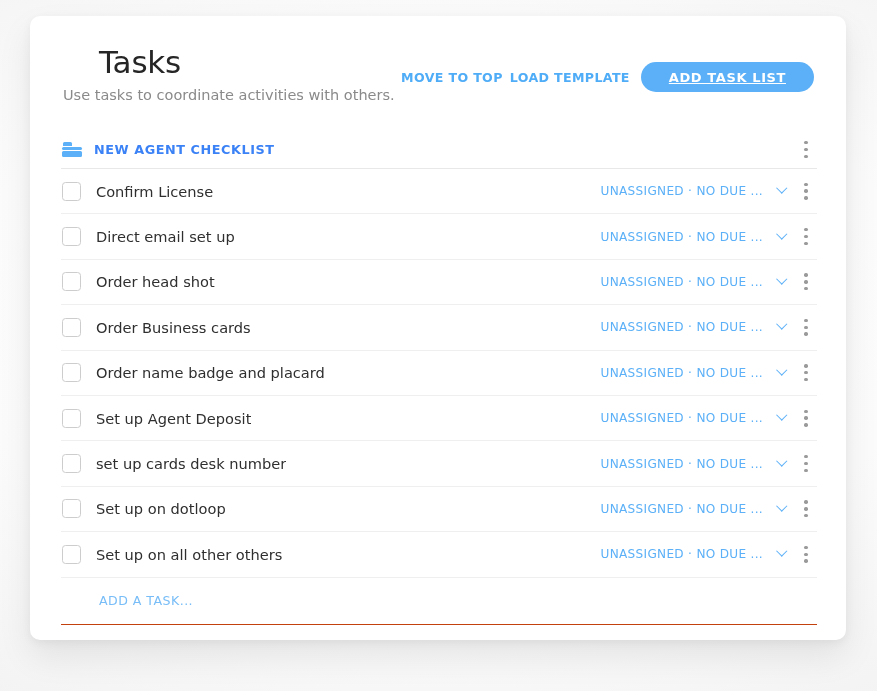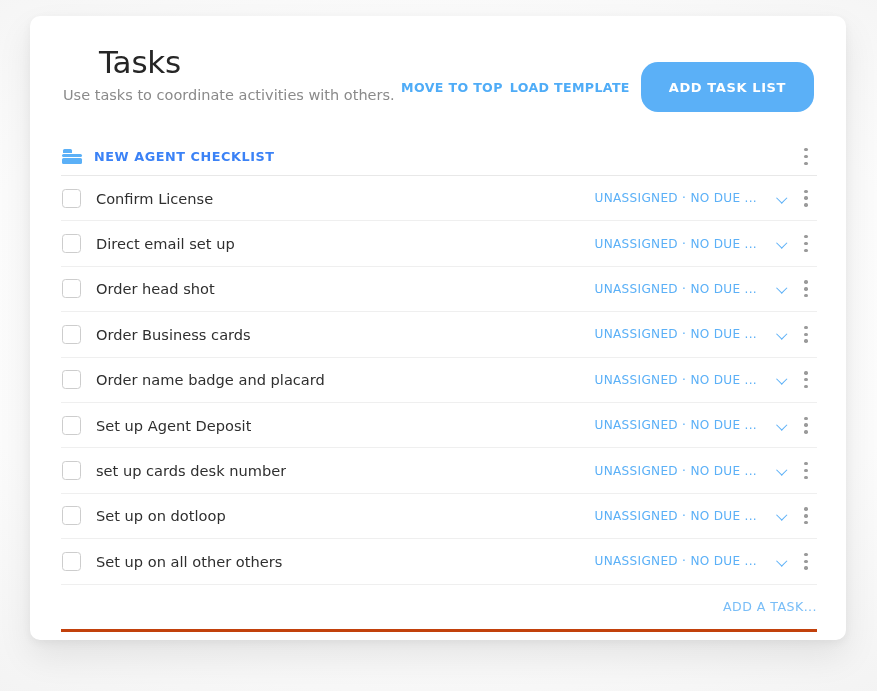--- a/index.html
+++ b/index.html
@@ -80,33 +80,34 @@
     text-transform: uppercase;
     background: none;
     border: 0;
     cursor: pointer;
     white-space: nowrap;
     font-family: inherit;
   }
 
   .primary-btn {
     margin-left: 4px;
-    height: 50px;
+    height: 30px;
     padding: 0 28px;
     border: 0;
     border-radius: 17px;
     background: #5bb0f7;
     color: #ffffff;
     font-size: 13px;
     font-weight: 700;
     letter-spacing: 0.6px;
     text-transform: uppercase;
     cursor: pointer;
     font-family: inherit;
     white-space: nowrap;
+    text-decoration: underline;
   }
 
   
   .list-section { padding: 0 29px 0 31px; margin-top: 26px; }
 
   .list-header {
     display: flex;
     align-items: center;
     height: 38px;
     padding-left: 1px;
@@ -198,22 +199,22 @@
     font-weight: 400;
     white-space: nowrap;
     overflow: hidden;
     text-overflow: ellipsis;
   }
 
   .row-spacer { flex: 1 1 auto; }
 
   .task-meta {
     display: flex;
-    align-items: center;
-    gap: 21px;
+    align-items: flex-start;
+    gap: 15px;
     cursor: pointer;
     flex: 0 0 auto;
     margin-right: 8px;
   }
 
   .task-meta-label {
     font-size: 12.1px;
     font-weight: 400;
     letter-spacing: 0.3px;
     color: #5bb0f7;
@@ -235,23 +236,22 @@
     border-right: 1.8px solid #5bb0f7;
     border-bottom: 1.8px solid #5bb0f7;
     transform: rotate(45deg);
   }
 
   
   .add-task-row {
     display: flex;
     align-items: center;
     height: 47px;
-    border-bottom: 3px solid #c2410c;
+    border-bottom: 1px solid #c2410c;
     padding-left: 38px;
-    justify-content: flex-end;
   }
 
   .add-task-link {
     font-size: 12.6px;
     font-weight: 400;
     letter-spacing: 0.45px;
     color: #78bdf7;
     text-transform: uppercase;
     background: none;
     border: 0;

